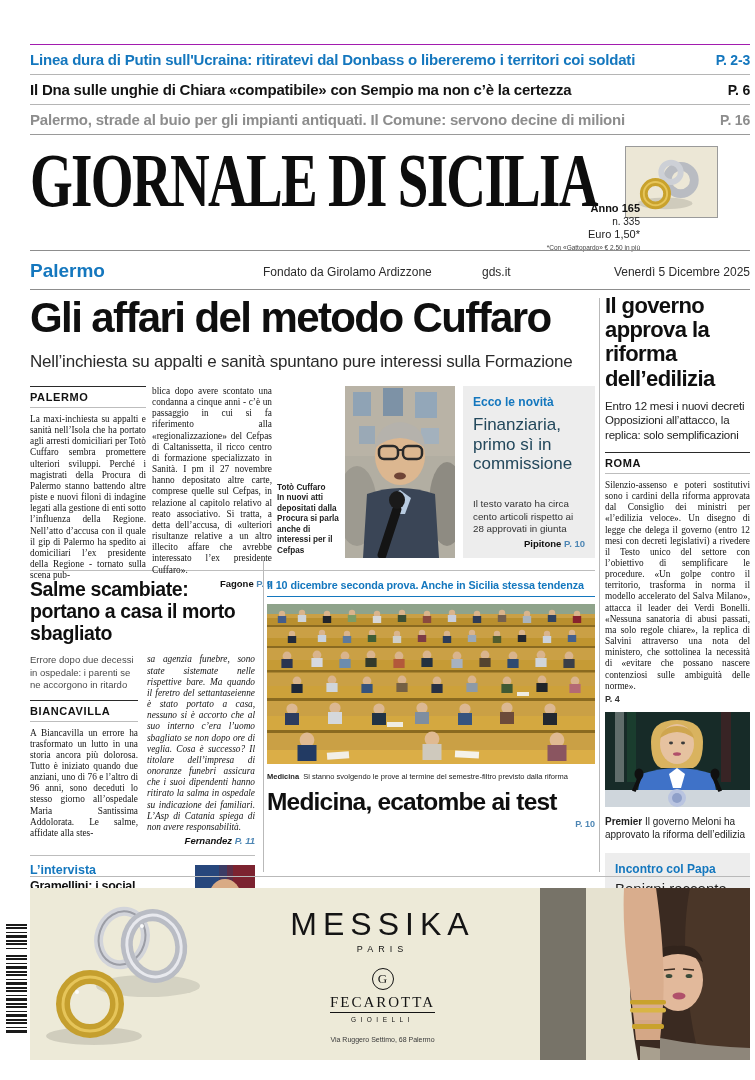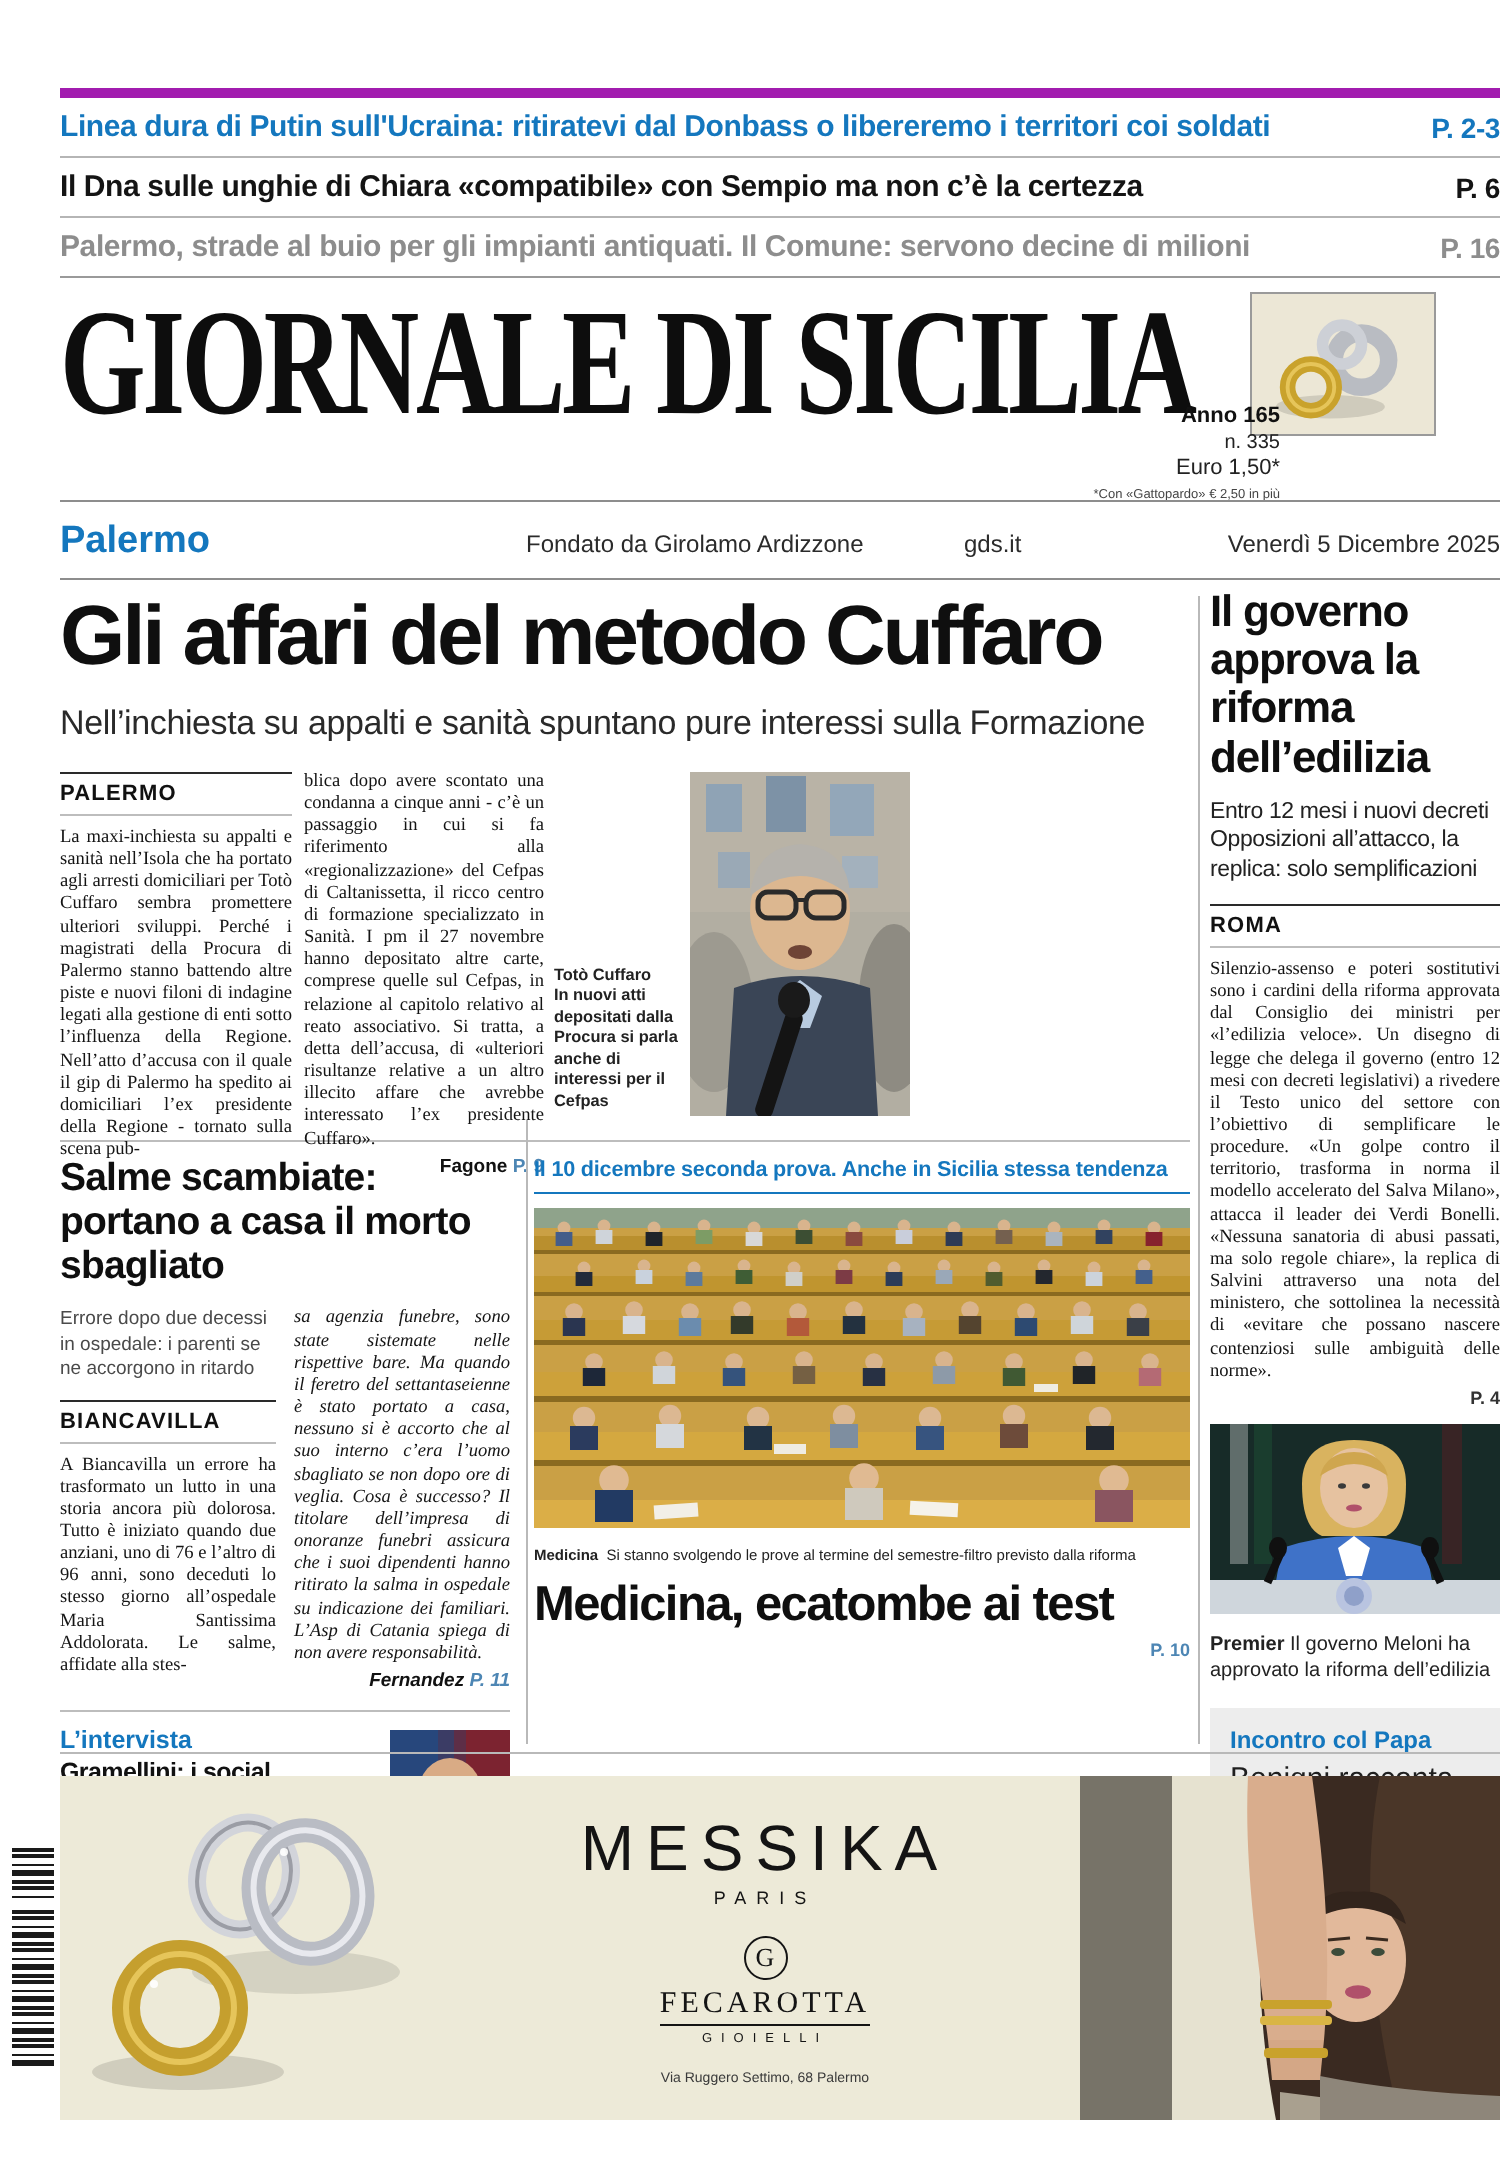--- a/index.html
+++ b/index.html
@@ -5,21 +5,21 @@
   * { margin:0; padding:0; box-sizing:border-box; }
   html,body { background:#e9e9e9; }
   #page {
     position:relative; width:755px; height:1080px; margin:0 auto;
     background:#ffffff; overflow:hidden;
     font-family:"Liberation Sans", sans-serif; color:#111;
   }
   .hairline { background:#b9b9b9; position:absolute; }
 
   
-  #strips { position:absolute; left:30px; top:44px; width:720px; border-top:5px solid #a21caf; }
+  #strips { position:absolute; left:30px; top:44px; width:720px; border-top:1px solid #a21caf; }
   .strip { display:flex; justify-content:space-between; align-items:center;
            height:30px; border-bottom:1px solid #b5b5b5; font-weight:bold; font-size:15px; letter-spacing:-0.2px; }
   .strip:last-child { border-bottom:1px solid #9a9a9a; }
   .strip .pg { font-size:14px; white-space:nowrap; margin-left:12px; }
   .strip.blue { color:#1477be; }
   .strip.black { color:#141414; }
   .strip.gray { color:#8d8d8d; }
 
   
   #masthead { position:absolute; left:30px; top:138px; width:720px; height:110px; }
@@ -98,21 +98,21 @@
   #med-head { font-size:24.5px; font-weight:bold; letter-spacing:-0.8px; line-height:1.1; margin-top:8px; color:#0f0f0f; }
   #med-sub { font-size:9px; letter-spacing:-0.1px; color:#222; margin-top:8px; }
   #med-page { text-align:right; font-weight:bold; font-size:9px; color:#4d86b4; margin-top:3px; }
 
   
   #right-col { position:absolute; left:605px; top:294px; width:145px; }
   #ed-head { font-size:22px; font-weight:bold; letter-spacing:-0.6px; line-height:1.1; color:#0f0f0f; }
   #ed-sub { font-size:11.5px; letter-spacing:-0.2px; line-height:1.25; color:#222; margin-top:8px; }
   #right-col .kicker { margin-top:10px; }
   #ed-body { margin-top:6px; }
-  #ed-page { text-align:right; font-size:9px; font-weight:bold; color:#333; margin-top:2px; }
+  #ed-page { font-size:9px; font-weight:bold; color:#333; margin-top:2px; }
   #ed-photo { width:145px; height:95px; margin-top:8px; }
   #ed-caption { font-size:10px; line-height:1.3; color:#222; margin-top:4px; }
   #papa-box { margin-top:12px; padding:9px 10px; }
   #papa-head { font-size:15px; line-height:1.15; color:#1f1f1f; margin-top:4px; }
   #papa-page { text-align:right; font-weight:bold; font-size:9px; color:#4d86b4; margin-top:9px; }
 
   
   #vline-main { left:599px; top:298px; width:1px; height:574px; }
   #vline-mid  { left:263px; top:560px; width:1px; height:312px; }
   #hline-ad   { left:30px; top:876px; width:720px; height:1px; }
@@ -219,20 +219,29 @@
         <path d="M45,112 L55,104 L66,112 L60,128 L50,128 Z" fill="#b8cbe0"></path>
         <ellipse cx="55" cy="70" rx="25" ry="29" fill="#dcb790"></ellipse>
         <path d="M30,62 Q32,38 55,36 Q79,38 80,62 Q68,52 55,52 Q42,52 30,62 Z" fill="#b5b2ac"></path>
         <rect x="34" y="60" width="19" height="13" rx="5" fill="none" stroke="#2a2a2a" stroke-width="2.5"></rect>
         <rect x="58" y="60" width="19" height="13" rx="5" fill="none" stroke="#2a2a2a" stroke-width="2.5"></rect>
         <line x1="53" y1="64" x2="58" y2="64" stroke="#2a2a2a" stroke-width="2"></line>
         <ellipse cx="55" cy="90" rx="6" ry="3.5" fill="#6e4436"></ellipse>
         <rect x="40" y="118" width="9" height="56" rx="4" transform="rotate(18 44 146)" fill="#141414"></rect>
         <ellipse cx="52" cy="114" rx="8" ry="9" fill="#1a1a1a"></ellipse>
       </svg>
+      <div id="fin-box" class="graybox">
+        <div class="boxlabel">Ecco le novità</div>
+        <div class="boxhead">Finanziaria, primo sì in commissione</div>
+        <div class="boxbody">Il testo varato ha circa cento articoli rispetto ai 28 approvati in giunta</div>
+        <div class="byline">
+          <span class="name">Pipitone</span>
+          <span class="bp">P. 10</span>
+        </div>
+      </div>
     </div>
 
     <div id="bottom-row">
       <div id="salme-col">
         <div id="salme-head">Salme scambiate: portano a casa il morto sbagliato</div>
         <div id="salme-cols">
           <div id="salme-c1">
             <div id="salme-sub">Errore dopo due decessi in ospedale: i parenti se ne accorgono in ritardo</div>
             <div class="kicker">BIANCAVILLA</div>
             <div class="serif">A Biancavilla un errore ha trasformato un lutto in una storia ancora più dolorosa. Tutto è iniziato quando due anziani, uno di 76 e l’altro di 96 anni, sono deceduti lo stesso giorno all’ospedale Maria Santissima Addolorata. Le salme, affidate alla stes-</div>

